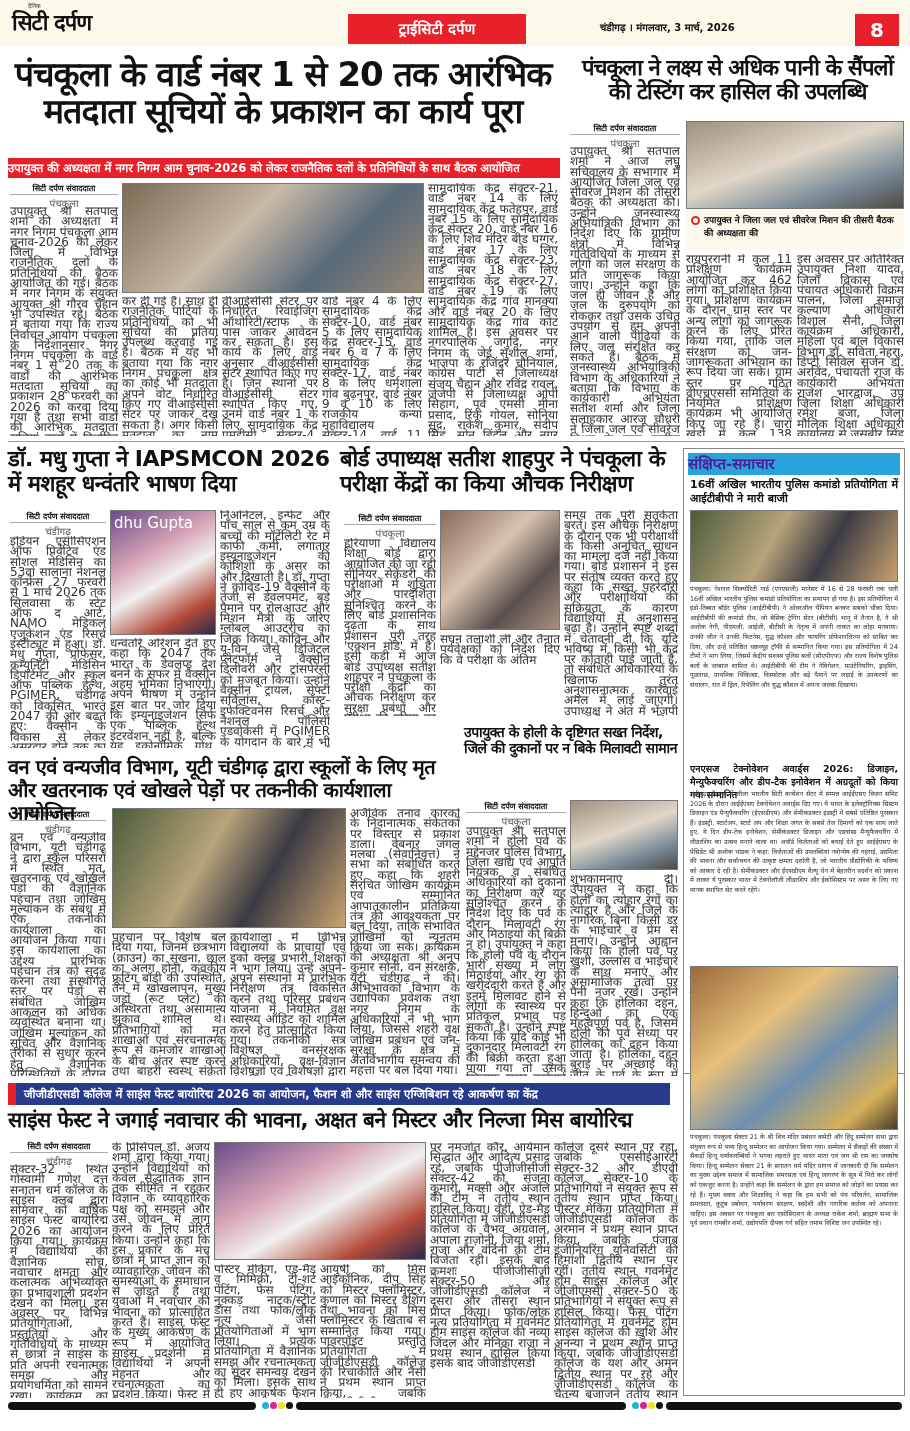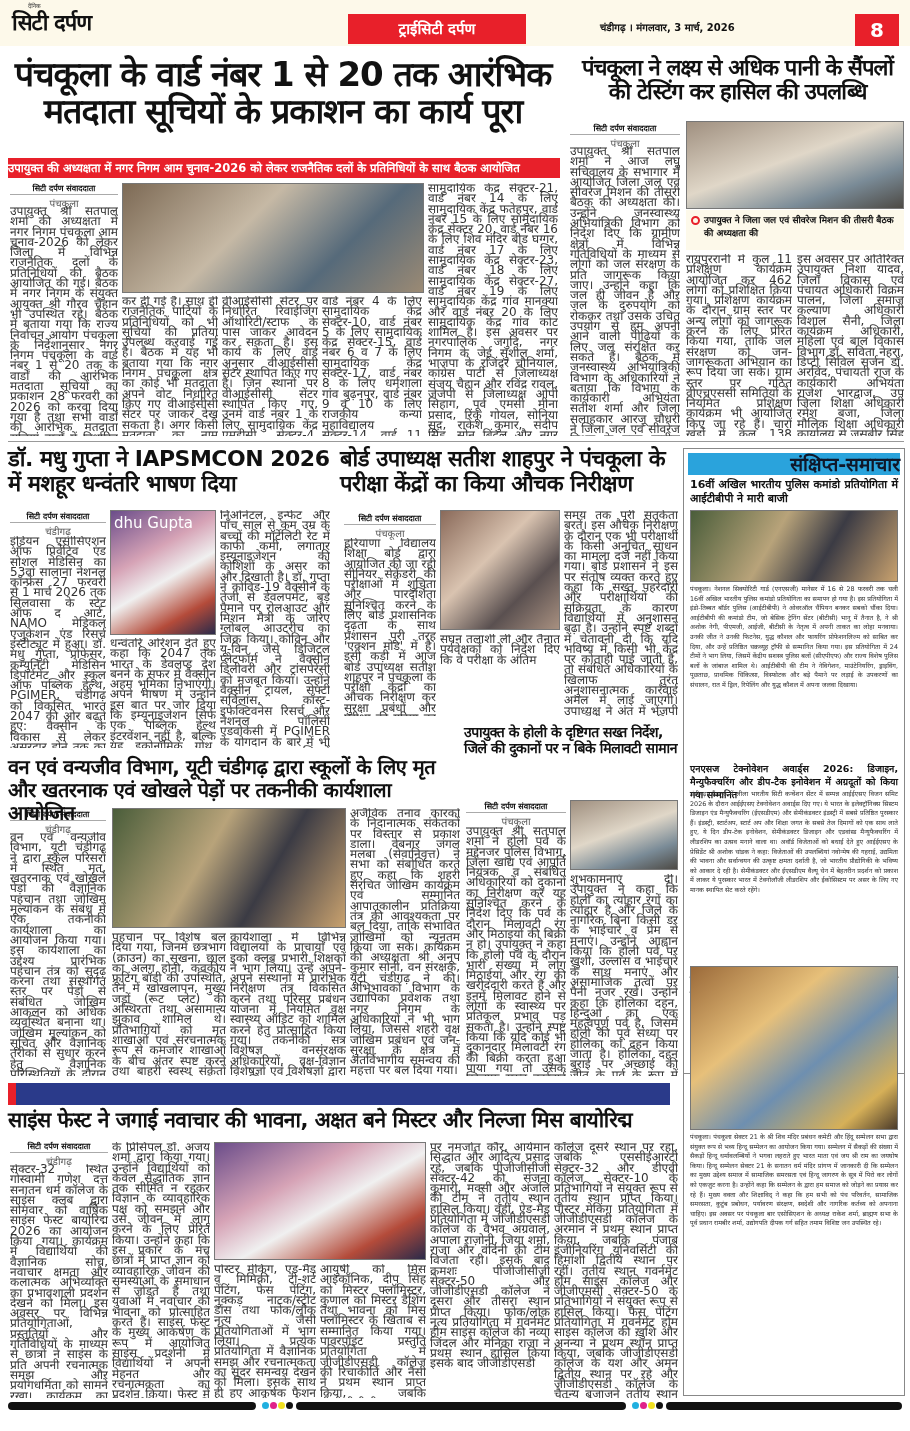--- a/index.html
+++ b/index.html
@@ -21,21 +21,21 @@
 .photo{background:linear-gradient(135deg,#7d6a55,#c6b9a5 40%,#566a7a 70%,#9b8a74);border:1px solid #777}
 .photo2{background:linear-gradient(160deg,#a09080,#e0d7c8 45%,#7a8b97 75%,#4d4a45)}
 .photo3{background:linear-gradient(120deg,#4a5d3a,#b8a37a 40%,#3b3b44 65%,#c9a26f)}
 .photo4{background:linear-gradient(150deg,#6b4d8a,#d6a3b6 35%,#f0f0f0 55%,#b44b3a 80%,#2a2a4a)}
 .photo5{background:linear-gradient(140deg,#9b6a3a,#e7c07a 35%,#6e8fb0 60%,#d6b058 85%,#4a3a2a)}
 .photo6{background:linear-gradient(135deg,#8a6a5a,#d9c3b0 40%,#5a5050 70%,#a89080)}
 .caption{left:686px;top:210px;width:218px;height:40px;background:#fdf9ea;font-size:9px;font-weight:bold;color:#111;padding:4px 4px 0 18px;line-height:13px}
 .caption .dot{position:absolute;left:5px;top:6px;width:9px;height:9px;border:2px solid #e8202a;border-radius:50%}
 .h3{font-size:22px;font-weight:bold;color:#111;line-height:1.15;letter-spacing:-0.5px}
 .brief-box{left:683px;top:448px;width:222px;height:626px;border:1px solid #888}
-.brief-head{left:688px;top:453px;width:212px;height:22px;background:#2aa3dc;color:#0f172a;font-weight:bold;font-size:19px;text-align:right;line-height:22px}
+.brief-head{left:688px;top:453px;width:212px;height:22px;background:#2aa3dc;color:#4c1d95;font-weight:bold;font-size:15px;text-align:left;line-height:22px}
 .brief-title{font-size:11px;font-weight:bold;color:#111;line-height:14px;text-align:justify}
 .bluebar{left:8px;top:1083px;width:662px;height:22px;background:#2a3a8a;color:#fff;font-size:11.5px;font-weight:bold;line-height:22px;padding-left:16px;white-space:nowrap;overflow:hidden}
 .bluebar .red{position:absolute;left:0;top:0;width:8px;height:22px;background:#e8202a}
 .rule{background:#999}
 .regbar{top:1402px;height:8px;background:#111;border-radius:4px}
 .regdot{top:1402px;width:7px;height:7px;border-radius:50%}
 </style>
 </head>
 <body>
 
@@ -123,20 +123,21 @@
 <div class="abs col" style="left:690px;top:585px;width:208px;height:176px;font-size:6.4px;line-height:9.6px">पंचकूला। नेशनल सिक्योरिटी गार्ड (एनएसजी) मानेसर में 16 से 28 फरवरी तक चली 16वीं अखिल भारतीय पुलिस कमांडो प्रतियोगिता का समापन हो गया है। इस प्रतियोगिता में इंडो-तिब्बत बॉर्डर पुलिस (आईटीबीपी) ने ओवरऑल चैंपियन बनकर सबको चौंका दिया। आईटीबीपी की कमांडो टीम, जो बेसिक ट्रेनिंग सेंटर (बीटीसी) भानू में तैनात है, ने श्री अशोक नेगी, पीएमजी, आईजी, बीटीसी के नेतृत्व में अपनी ताकत का लोहा मनवाया। उनकी जीत ने उनकी फिटनेस, युद्ध कौशल और फायरिंग प्रोफेशनलिज्म को साबित कर दिया, और उन्हें प्रतिष्ठित चक्रव्यूह ट्रॉफी से सम्मानित किया गया। इस प्रतियोगिता में 24 टीमों ने भाग लिया, जिसमें केंद्रीय सशस्त्र पुलिस बलों (सीएपीएफ) और राज्य विशेष पुलिस बलों के जांबाज शामिल थे। आईटीबीपी की टीम ने नेविगेशन, माउंटेनियरिंग, ड्राइविंग, पूछताछ, प्राथमिक चिकित्सा, विस्फोटक और बड़े पैमाने पर लड़ाई के उपकरणों का संचालन, रात में ड्रिल, रिपेलिंग और युद्ध कौशल में अपना जलवा दिखाया।</div>
 <div class="abs brief-title" style="left:690px;top:762px;width:208px;font-size:9.5px;line-height:13px">एनएसज टेक्नोवेशन अवार्ड्स 2026: डिजाइन, मैन्युफैक्चरिंग और डीप-टैक इनोवेशन में अग्रदूतों को किया गया सम्मानित</div>
 <div class="abs col" style="left:690px;top:790px;width:208px;height:140px;font-size:6.4px;line-height:9.6px">चंडीगढ़। बैंगलुरु में लीला भारतीय सिटी कन्वेंशन सेंटर में सम्पन्न आईईएसए विजन समिट 2026 के दौरान आईईएसए टेक्नोवेशन अवार्ड्स दिए गए। ये भारत के इलेक्ट्रॉनिक्स सिस्टम डिजाइन एंड मैन्युफैक्चरिंग (ईएसडीएम) और सेमीकंडक्टर इंडस्ट्री में सबसे प्रतिष्ठित पुरस्कार हैं। इंडस्ट्री, स्टार्टअप, स्टार्ट अप और शिक्षा जगत के सबसे तेज दिमागों को एक साथ लाते हुए, ये दिन डीप-टेक इनोवेशन, सेमीकंडक्टर डिजाइन और एडवांस्ड मैन्युफैक्चरिंग में लीडरशिप का उत्सव मनाने वाला था। अवॉर्ड विजेताओं को बधाई देते हुए आईईएसए के प्रेसिडेंट श्री अशोक चांडक ने कहा: विजेताओं की उपलब्धियां नवोन्मेष की गहराई, उद्यमिता की भावना और सर्वान्वयन की उत्कृष्ट क्षमता दर्शाती है, जो भारतीय प्रौद्योगिकी के भविष्य को आकार दे रही है। सेमीकंडक्टर और ईएसडीएम वैल्यू चेन में बेहतरीन प्रदर्शन को प्रकाश में लाकर ये पुरस्कार भारत में टेक्नोलॉजी लीडरशिप और ईकोसिस्टम पर असर के लिए नए मानक स्थापित सेट करते रहेंगे।</div>
 <div class="abs brief-title" style="left:690px;top:973px;width:208px;font-size:11.5px;line-height:15px">हिन्दू सम्मेलन में भारत माता की जय से गूंजा सेक्टर 21 का शिव मंदिर</div>
 <div class="abs photo photo5" style="left:690px;top:966px;width:208px;height:164px"></div>
 <div class="abs col" style="left:690px;top:1133px;width:208px;height:258px;font-size:6.4px;line-height:9.6px">पंचकूला। पंचकूला सेक्टर 21 के श्री शिव मंदिर प्रबंधन कमेटी और हिंदू सम्मेलन सभा द्वारा संयुक्त रूप से भव्य हिन्दू सम्मेलन का आयोजन किया गया। सम्मेलन में सैकड़ों की संख्या में सैकड़ों हिन्दू धर्मावलम्बियों ने भगवा लहराते हुए भारत माता एवं जय श्री राम का जयघोष किया। हिन्दू सम्मेलन सेक्टर 21 के सनातन धर्म मंदिर प्रांगण में जानकारी दी कि सम्मेलन का मुख्य उद्देश्य समाज में सामाजिक समरसता एवं हिन्दू जागरण के सूत्र में पिरो कर लोगों को एकजुट करना है। उन्होंने कहा कि सम्मेलन के द्वारा हम समाज को जोड़ने का प्रयास कर रहे हैं। मुख्य वक्ता और शिक्षाविद् ने कहा कि हम सभी को पंच परिवर्तन, सामाजिक समरसता, कुटुंब प्रबोधन, पर्यावरण संरक्षण, स्वदेशी और नागरिक कर्तव्य को अपनाना चाहिए। इस अवसर पर पंचकूला बार एसोसिएशन के अध्यक्ष राकेश शर्मा, ब्राह्मण सभा के पूर्व प्रधान रामबीर शर्मा, उद्योगपति दीपक गर्ग सहित तमाम विशिष्ट जन उपस्थित रहे।</div>
 <div class="abs" style="left:683px;top:1074px;width:222px;height:322px;border:1px solid #888;border-top:none"></div>
 
 <div class="abs bluebar">
   <span class="red"></span>
+  <span>जीजीडीएसडी कॉलेज में साइंस फेस्ट बायोरिद्म 2026 का आयोजन, फैशन शो और साइंस एग्जिबिशन रहे आकर्षण का केंद्र</span>
 </div>
 <div class="abs h3" style="left:8px;top:1108px;width:670px;font-size:21px;white-space:nowrap">साइंस फेस्ट ने जगाई नवाचार की भावना, अक्षत बने मिस्टर और निल्जा मिस बायोरिद्म</div>
 <div class="abs" style="left:10px;top:1140px;width:98px">
   <div class="byline">सिटी दर्पण संवाददाता</div>
   <div class="place">चंडीगढ़</div>
 </div>
 <div class="abs col" style="left:10px;top:1164px;width:98px;height:234px">सेक्टर-32 स्थित गोस्वामी गणेश दत्त सनातन धर्म कॉलेज के साइंस क्लब द्वारा सोमवार को वार्षिक साइंस फेस्ट बायोरिद्म 2026 का आयोजन किया गया। कार्यक्रम में विद्यार्थियों की वैज्ञानिक सोच, नवाचार क्षमता और कलात्मक अभिव्यक्ति का प्रभावशाली प्रदर्शन देखने को मिला। इस अवसर पर विभिन्न प्रतियोगिताओं, प्रस्तुतियों और गतिविधियों के माध्यम से छात्रों ने साइंस के प्रति अपनी रचनात्मक समझ और प्रयोगधर्मिता को सामने रखा। कार्यक्रम का शुभारंभ दीप प्रज्वलन के साथ हुआ, जिसके बाद विद्यार्थियों ने जोश के साथ इस आयोजन में भाग लिया। विज्ञान और वैज्ञानिक सोच को विकसित करने की दिशा में भी महत्वपूर्ण भूमिका निभाई। फेस्ट का विधिवत शुभारंभ कॉलेज</div>
 <div class="abs col" style="left:112px;top:1142px;width:98px;height:256px">के प्रिंसिपल डॉ. अजय शर्मा द्वारा किया गया। उन्होंने विद्यार्थियों को केवल सैद्धांतिक ज्ञान तक सीमित न रहकर विज्ञान के व्यावहारिक पक्ष को समझने और उसे जीवन में लागू करने के लिए प्रेरित किया। उन्होंने कहा कि इस प्रकार के मंच छात्रों में प्राप्त ज्ञान को व्यावहारिक जीवन की समस्याओं के समाधान से जोड़ते हैं तथा युवाओं में नवाचार की भावना को प्रोत्साहित करते हैं। साइंस फेस्ट के मुख्य आकर्षण के रूप में आयोजित साइंस प्रदर्शनी में विद्यार्थियों ने अपनी मेहनत और रचनात्मकता का प्रदर्शन किया। फेस्ट में विद्यार्थियों की उत्साहपूर्ण भागीदारी देखने को मिली, जहां उन्होंने पावरपॉइंट प्रस्तुति, क्विज, रंगोली,</div>
 <div class="abs photo photo4" style="left:214px;top:1142px;width:212px;height:118px"></div>
 <div class="abs col" style="left:214px;top:1264px;width:102px;height:134px">पोस्टर मेकिंग, एड-मैड व मिमिक्री, टी-शर्ट पेंटिंग, फेस पेंटिंग, नुक्कड़ नाटक/स्ट्रीट डांस तथा फोक/लोक नृत्य जैसी प्रतियोगिताओं में भाग लिया। प्रत्येक प्रतियोगिता में वैज्ञानिक समझ और रचनात्मकता का सुंदर समन्वय देखने को मिला। इसके साथ ही हुए आकर्षक फैशन शो का भी आयोजन किया गया। इसमें अक्षत को मिस्टर बायोरिद्म, निल्जा को मिस बायोरिद्म, आकाशदीप को मिस्टर आइकॉनिक,</div>

